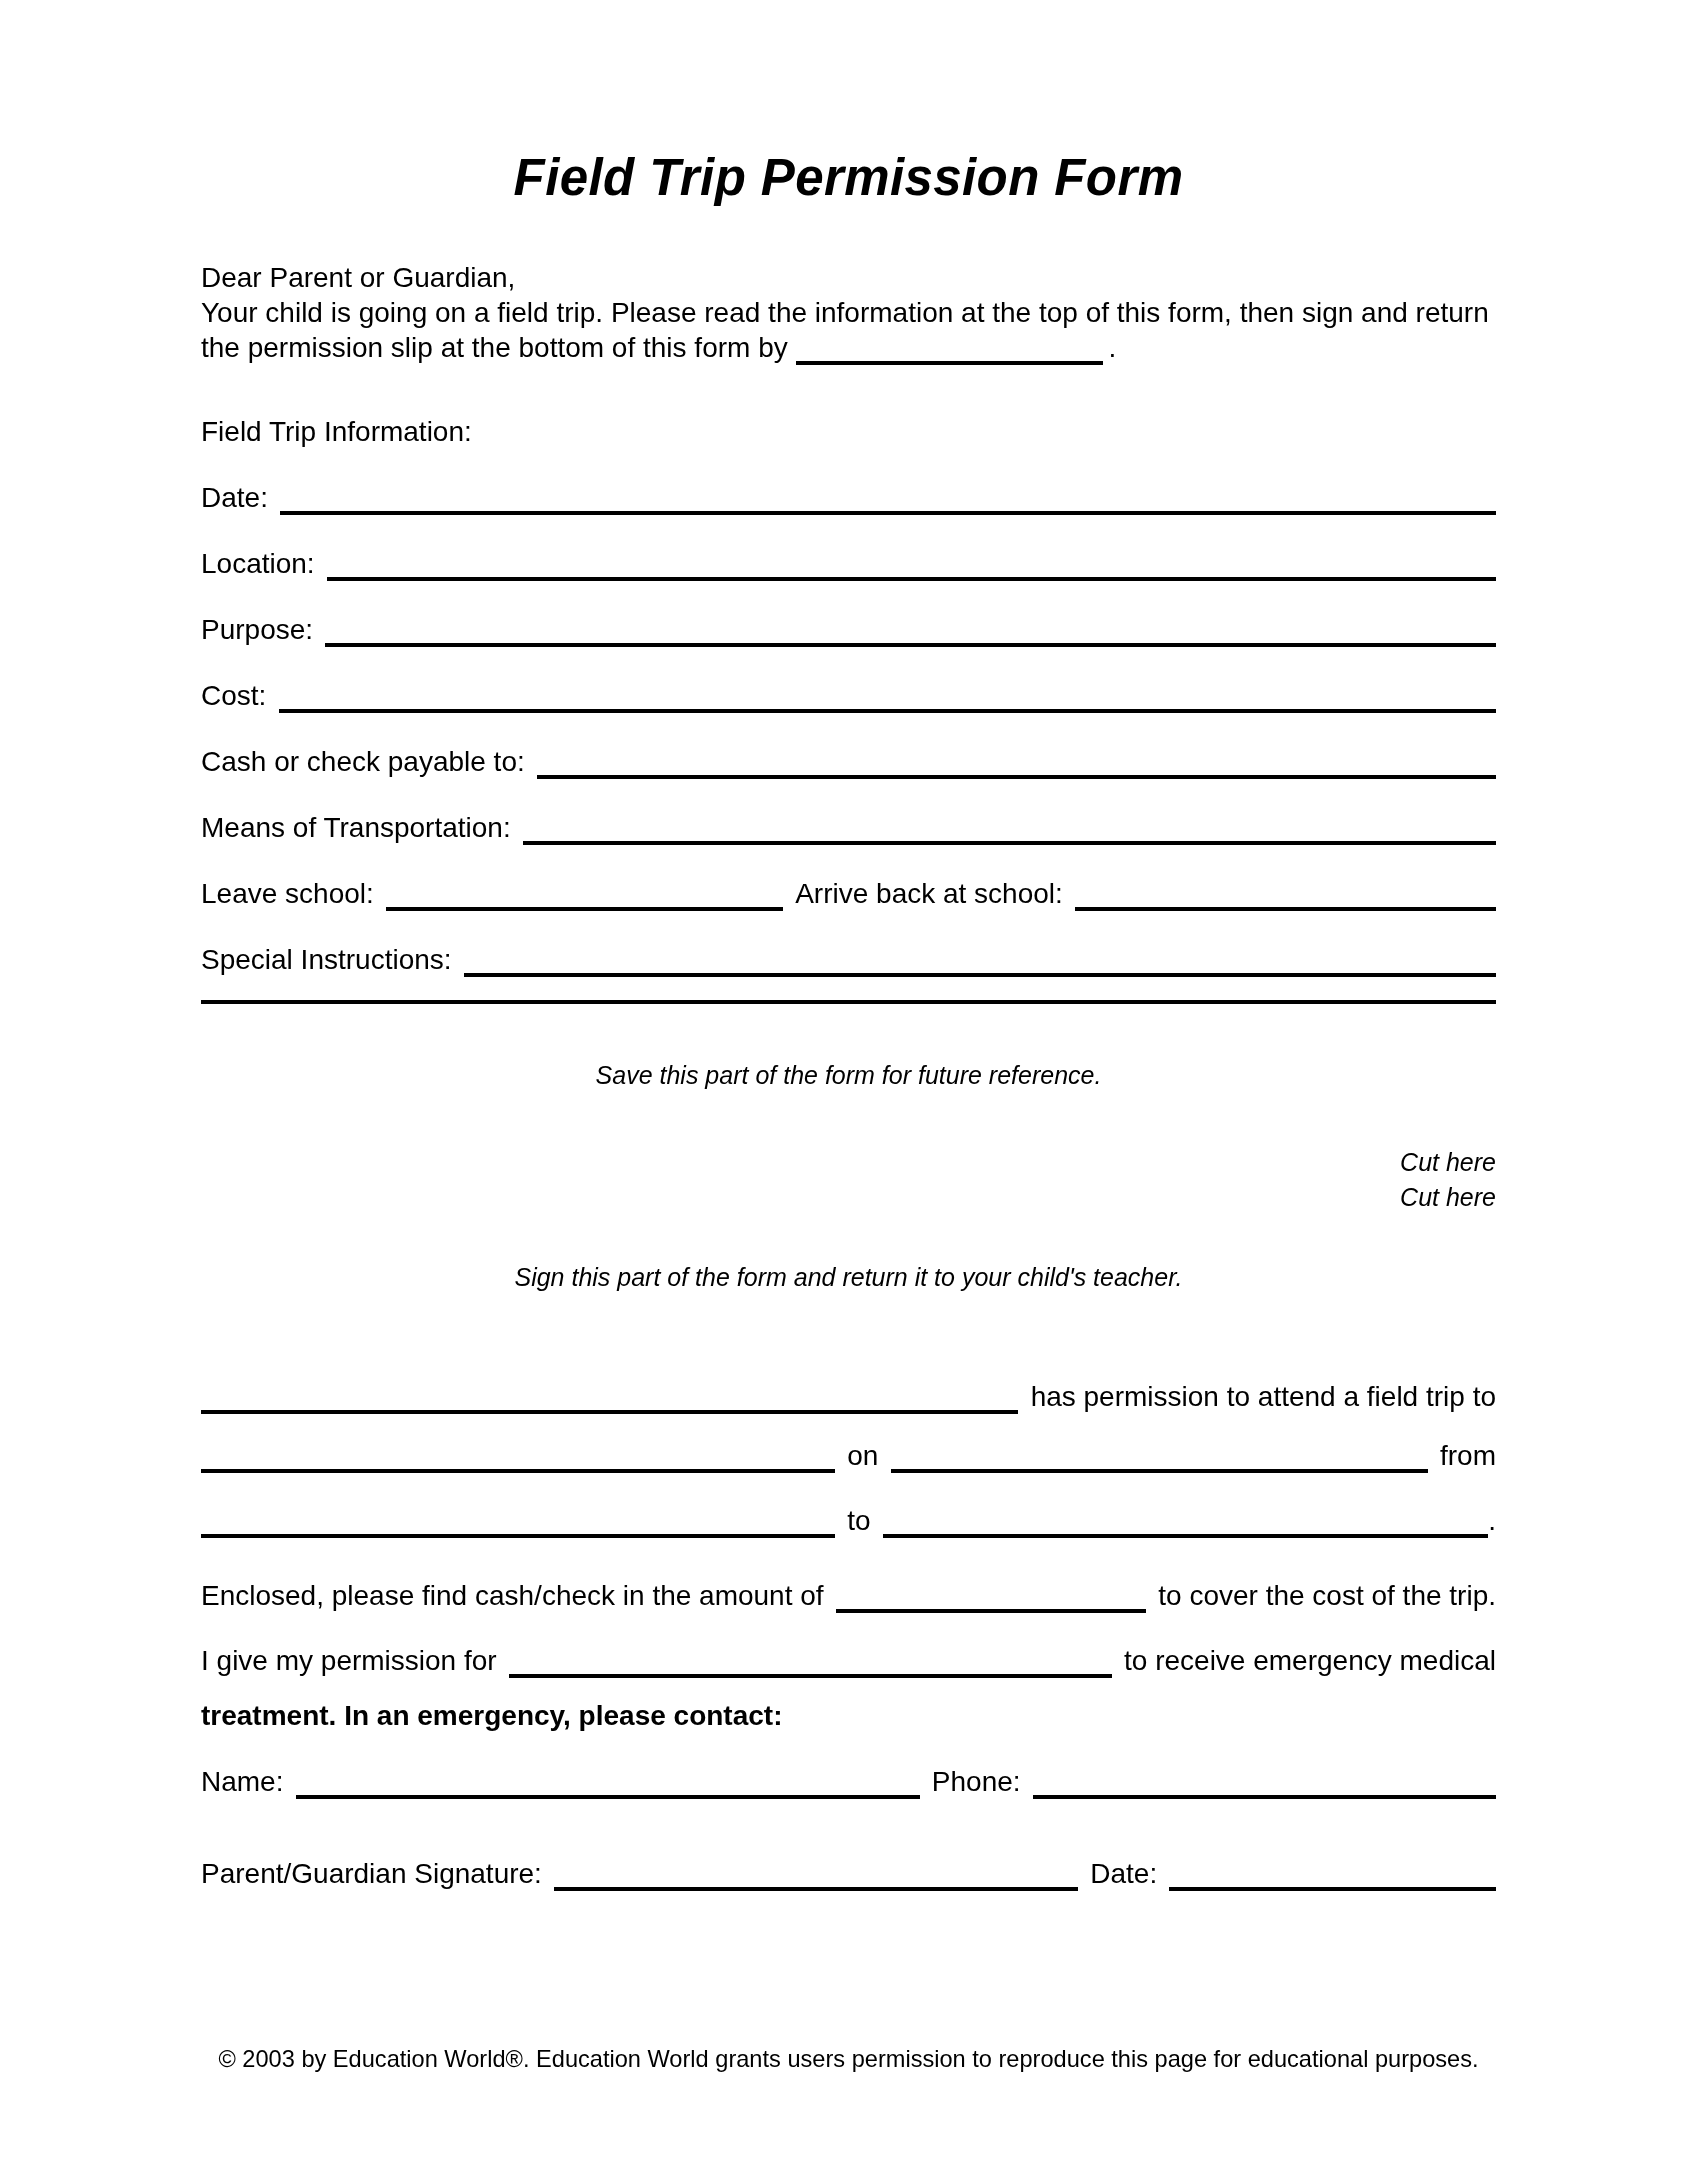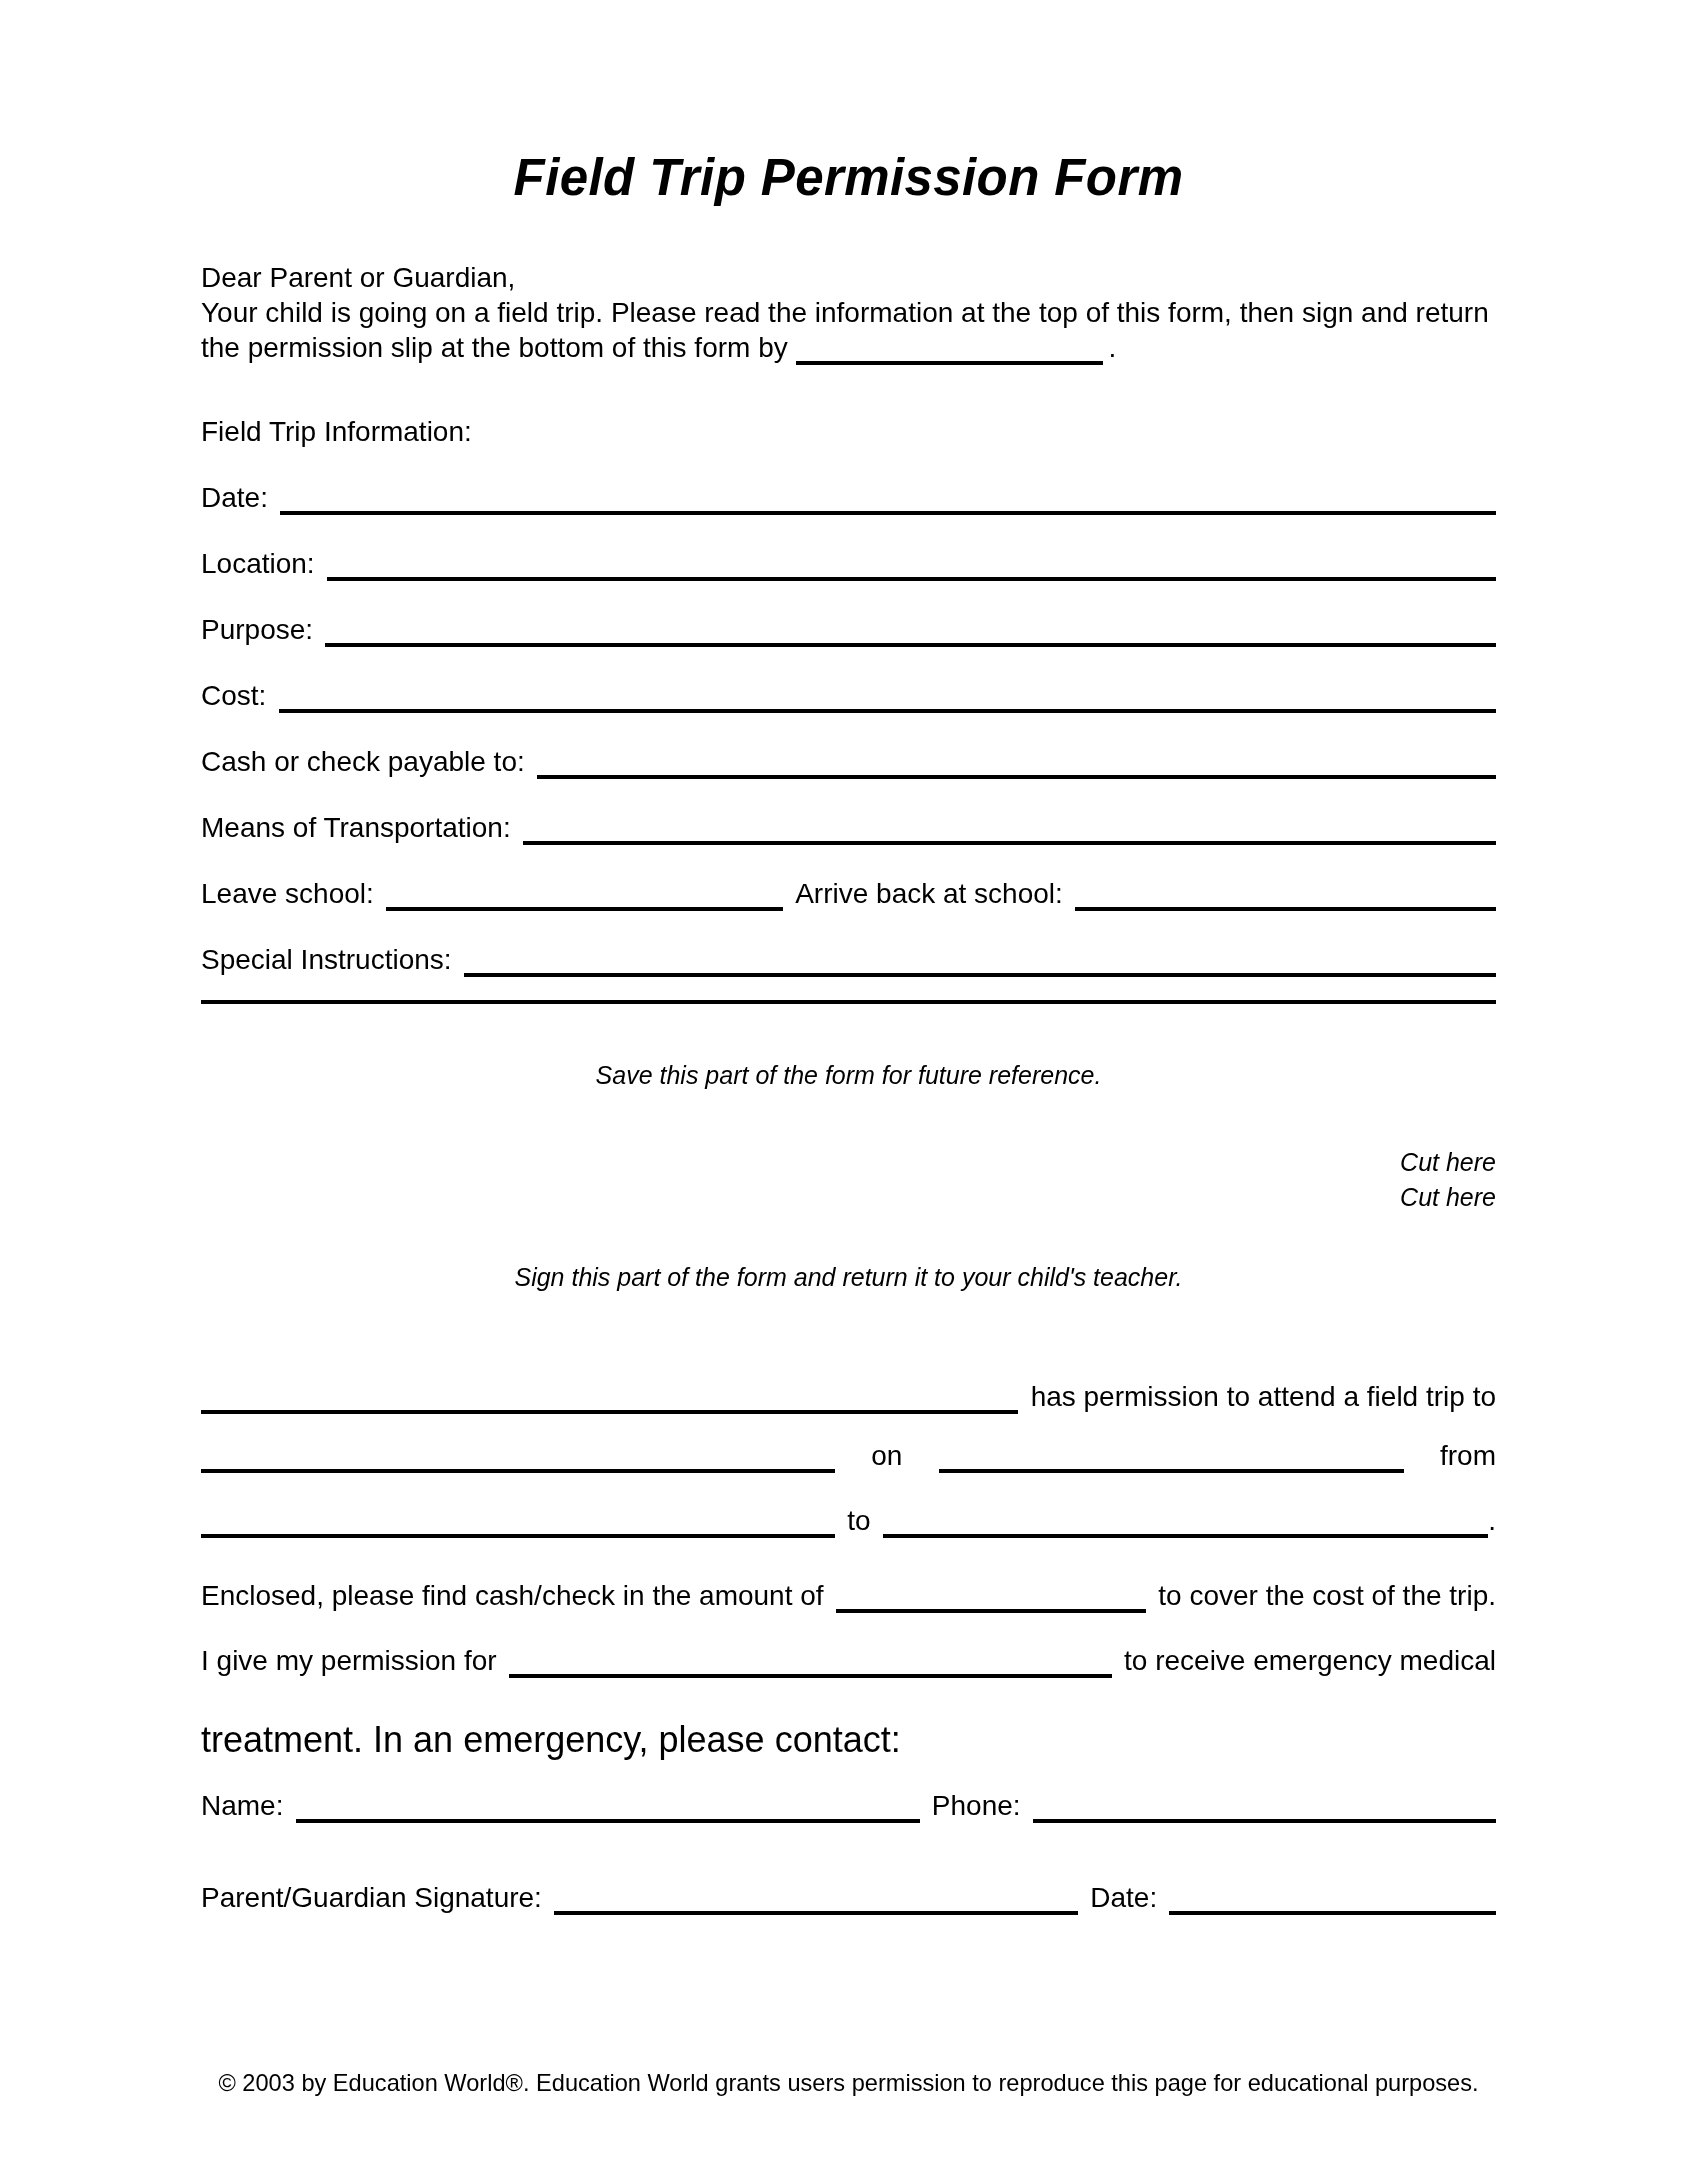--- a/index.html
+++ b/index.html
@@ -72,25 +72,25 @@
   .dashes {
     flex: 1 1 auto;
     height: 3.5px;
     align-self: center;
     transform: translateY(5.2px);
     margin: 0 8.7px 0 1.7px;
     background: repeating-linear-gradient(90deg, #000 0 11.4px, transparent 11.4px 18.3px);
   }
   .note-sign { margin-top: 49px; }
   .slip-row-a { margin-top: 86px; }
-  .slip-row-b { margin-top: 24.5px; gap: 24px; }
+  .slip-row-b { margin-top: 24.5px; }
   .slip-row-c { margin-top: 30px; }
   .slip-row-enclosed { margin-top: 40px; }
   .slip-row-give { margin-top: 30px; }
-  .slip-row-treatment { margin-top: 44px; font-size: 36px; line-height: 35px; }
+  .slip-row-treatment { margin-top: 20px; font-size: 28px; line-height: 35px; font-weight: bold; }
   .slip-row-name { margin-top: 31px; }
   .slip-row-sig { margin-top: 57px; }
   .w726 { width: 634px; }
   .w455 { width: 397px; }
   .w715 { width: 624px; }
   .w600 { width: 524px; }
   .footer {
     margin-top: 153px;
     font-size: 23.6px;
     line-height: 30px;

